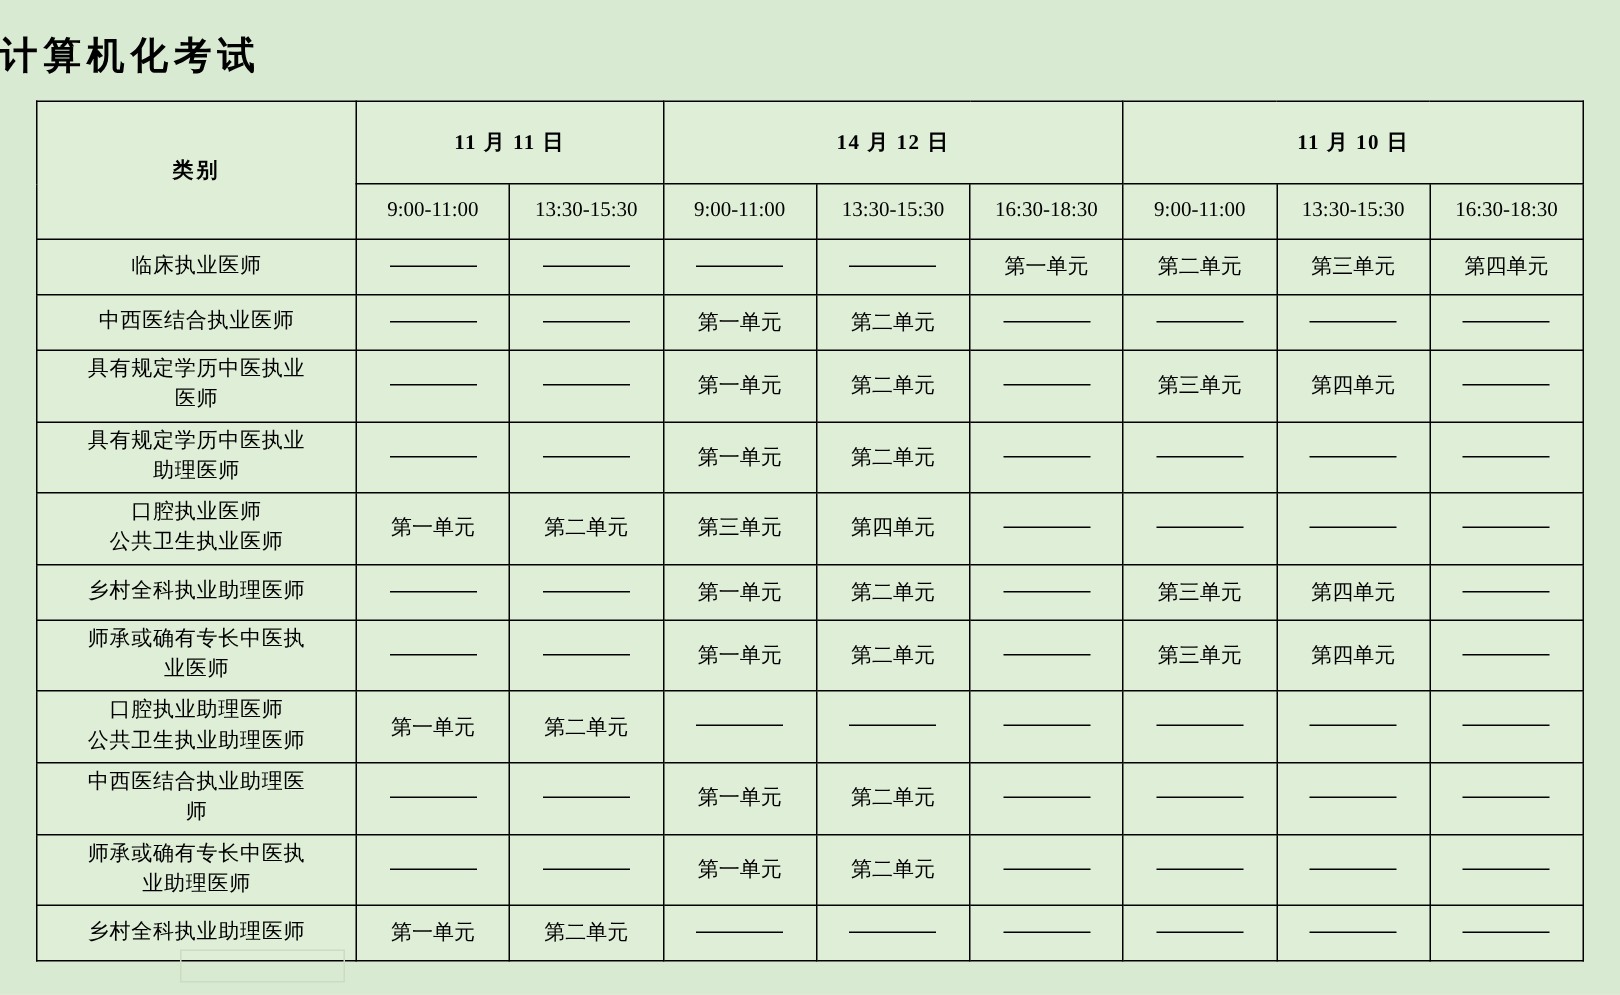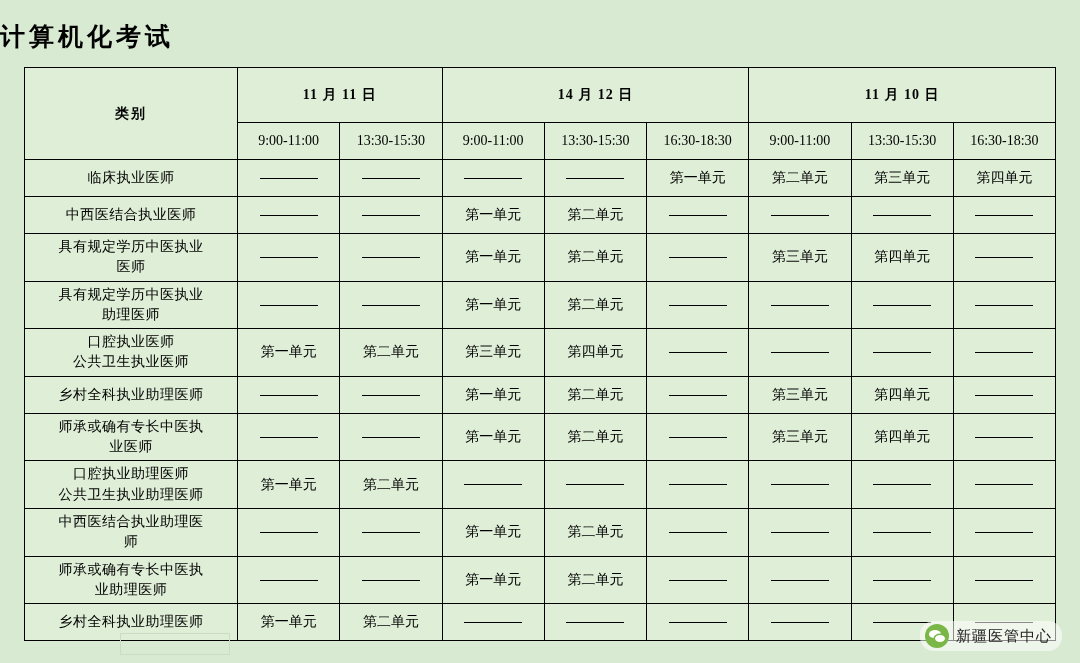--- a/index.html
+++ b/index.html
@@ -289,18 +289,14 @@
             <td class="unit-cell"><span class="dash"></span></td>
             <td class="unit-cell"><span class="dash"></span></td>
             <td class="unit-cell"><span class="dash"></span></td>
           </tr>
         </tbody>
     </table>
   </div>
 
   <div class="artifact"></div>
 
-  <div class="wechat">
-    <span class="wechat-icon"></span>
-    <span class="wechat-label">新疆医管中心</span>
-  </div>
 
 </div>
 
 </body></html>

